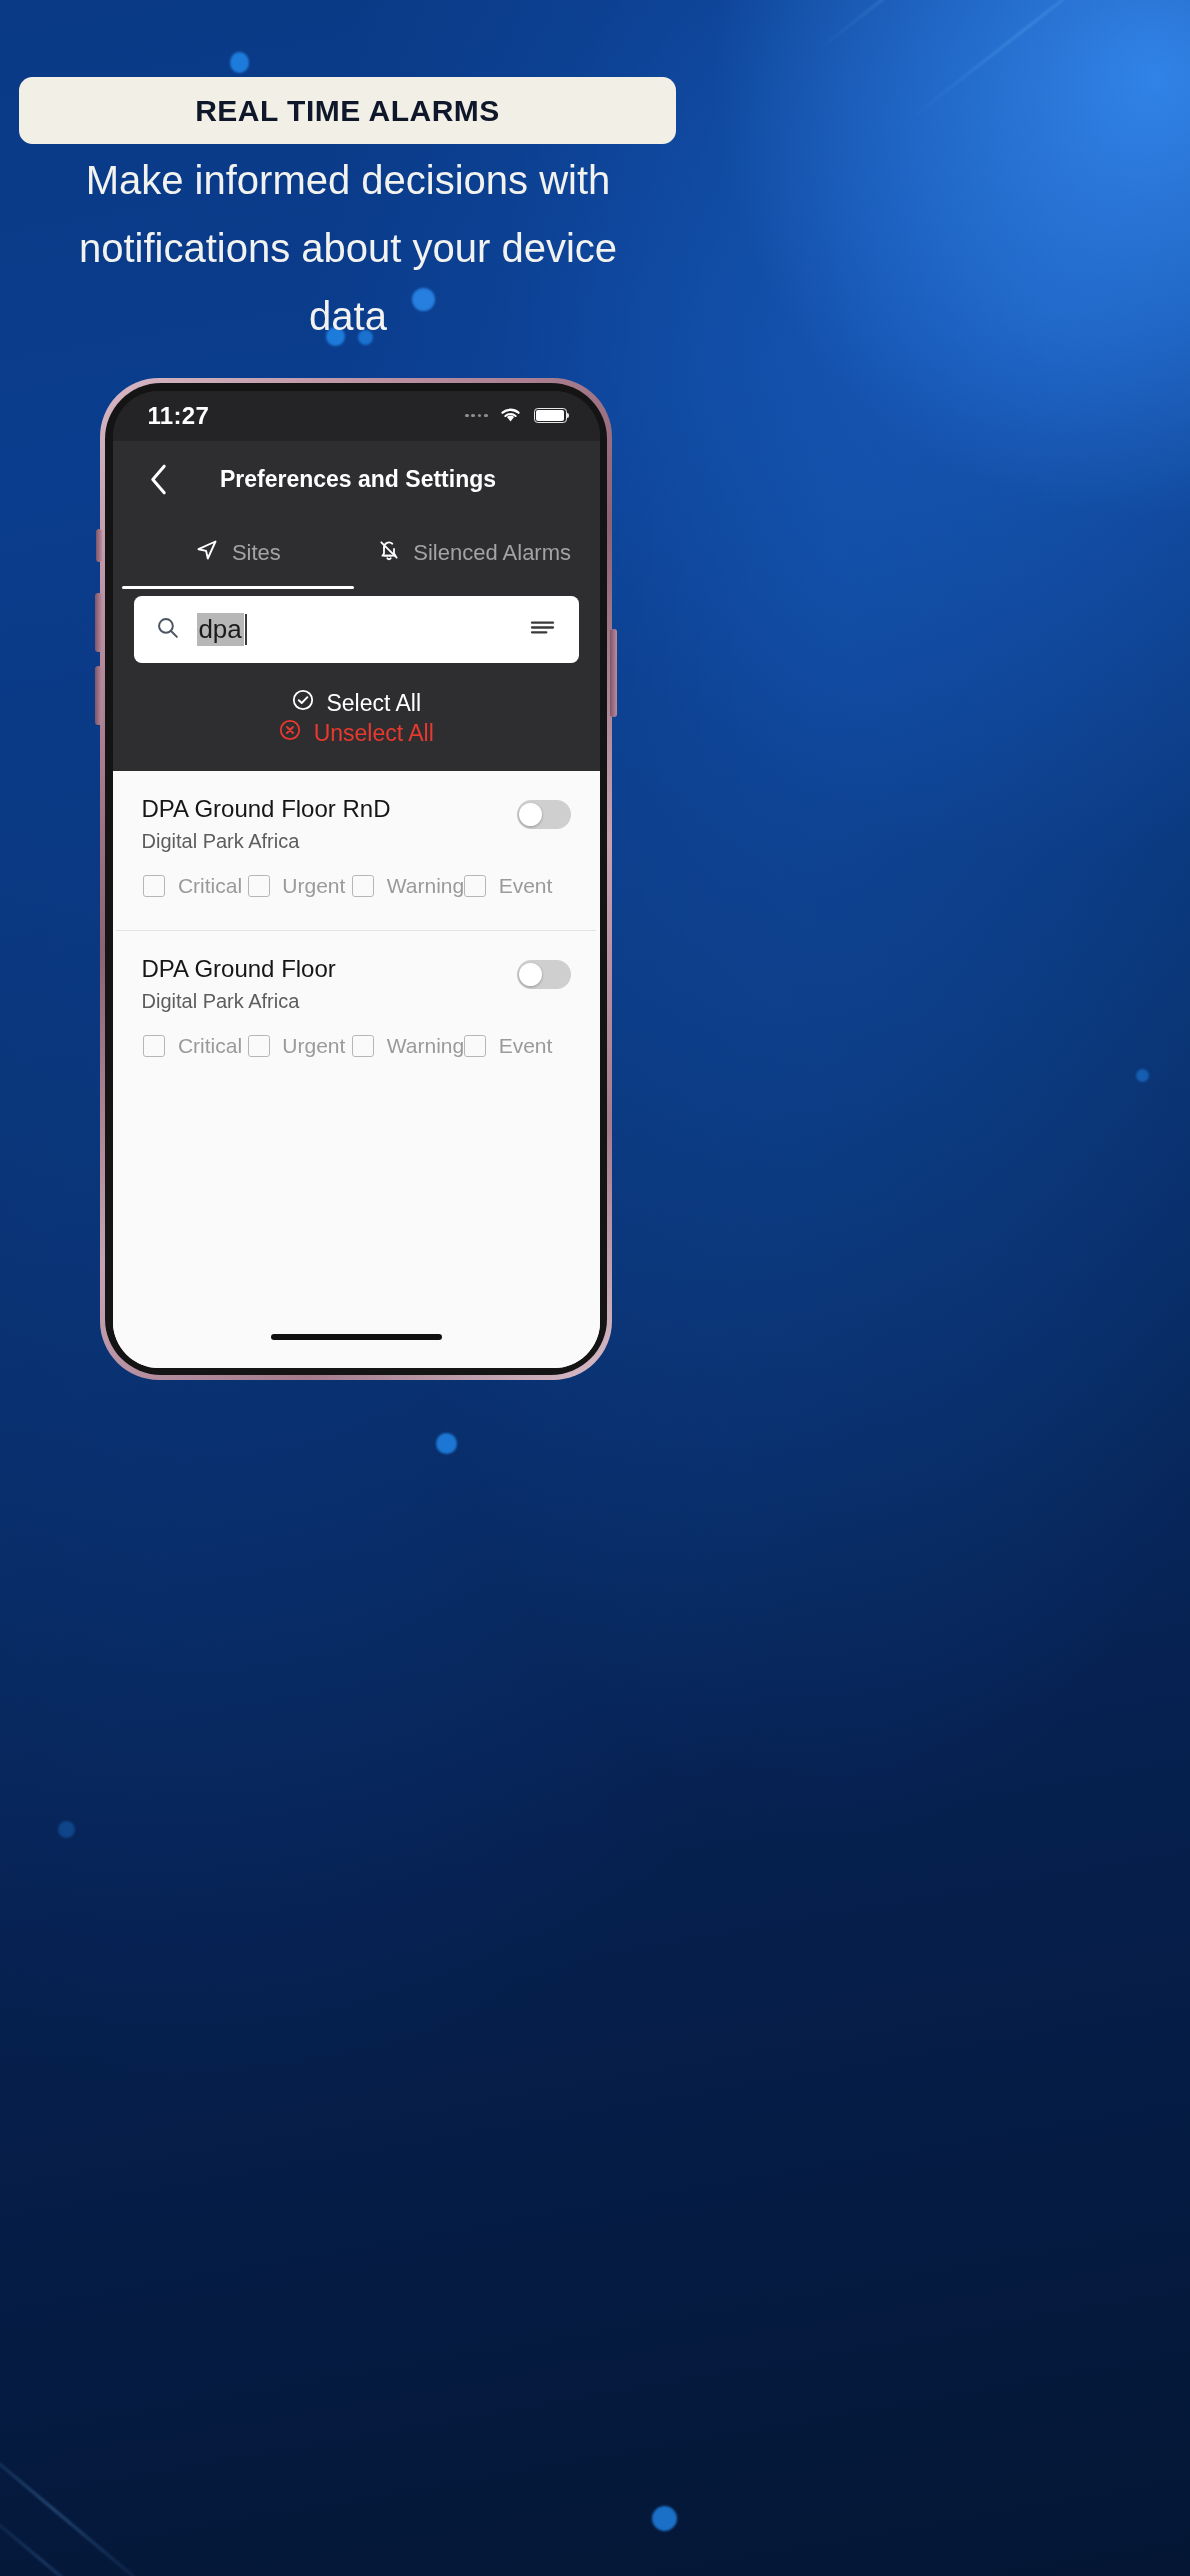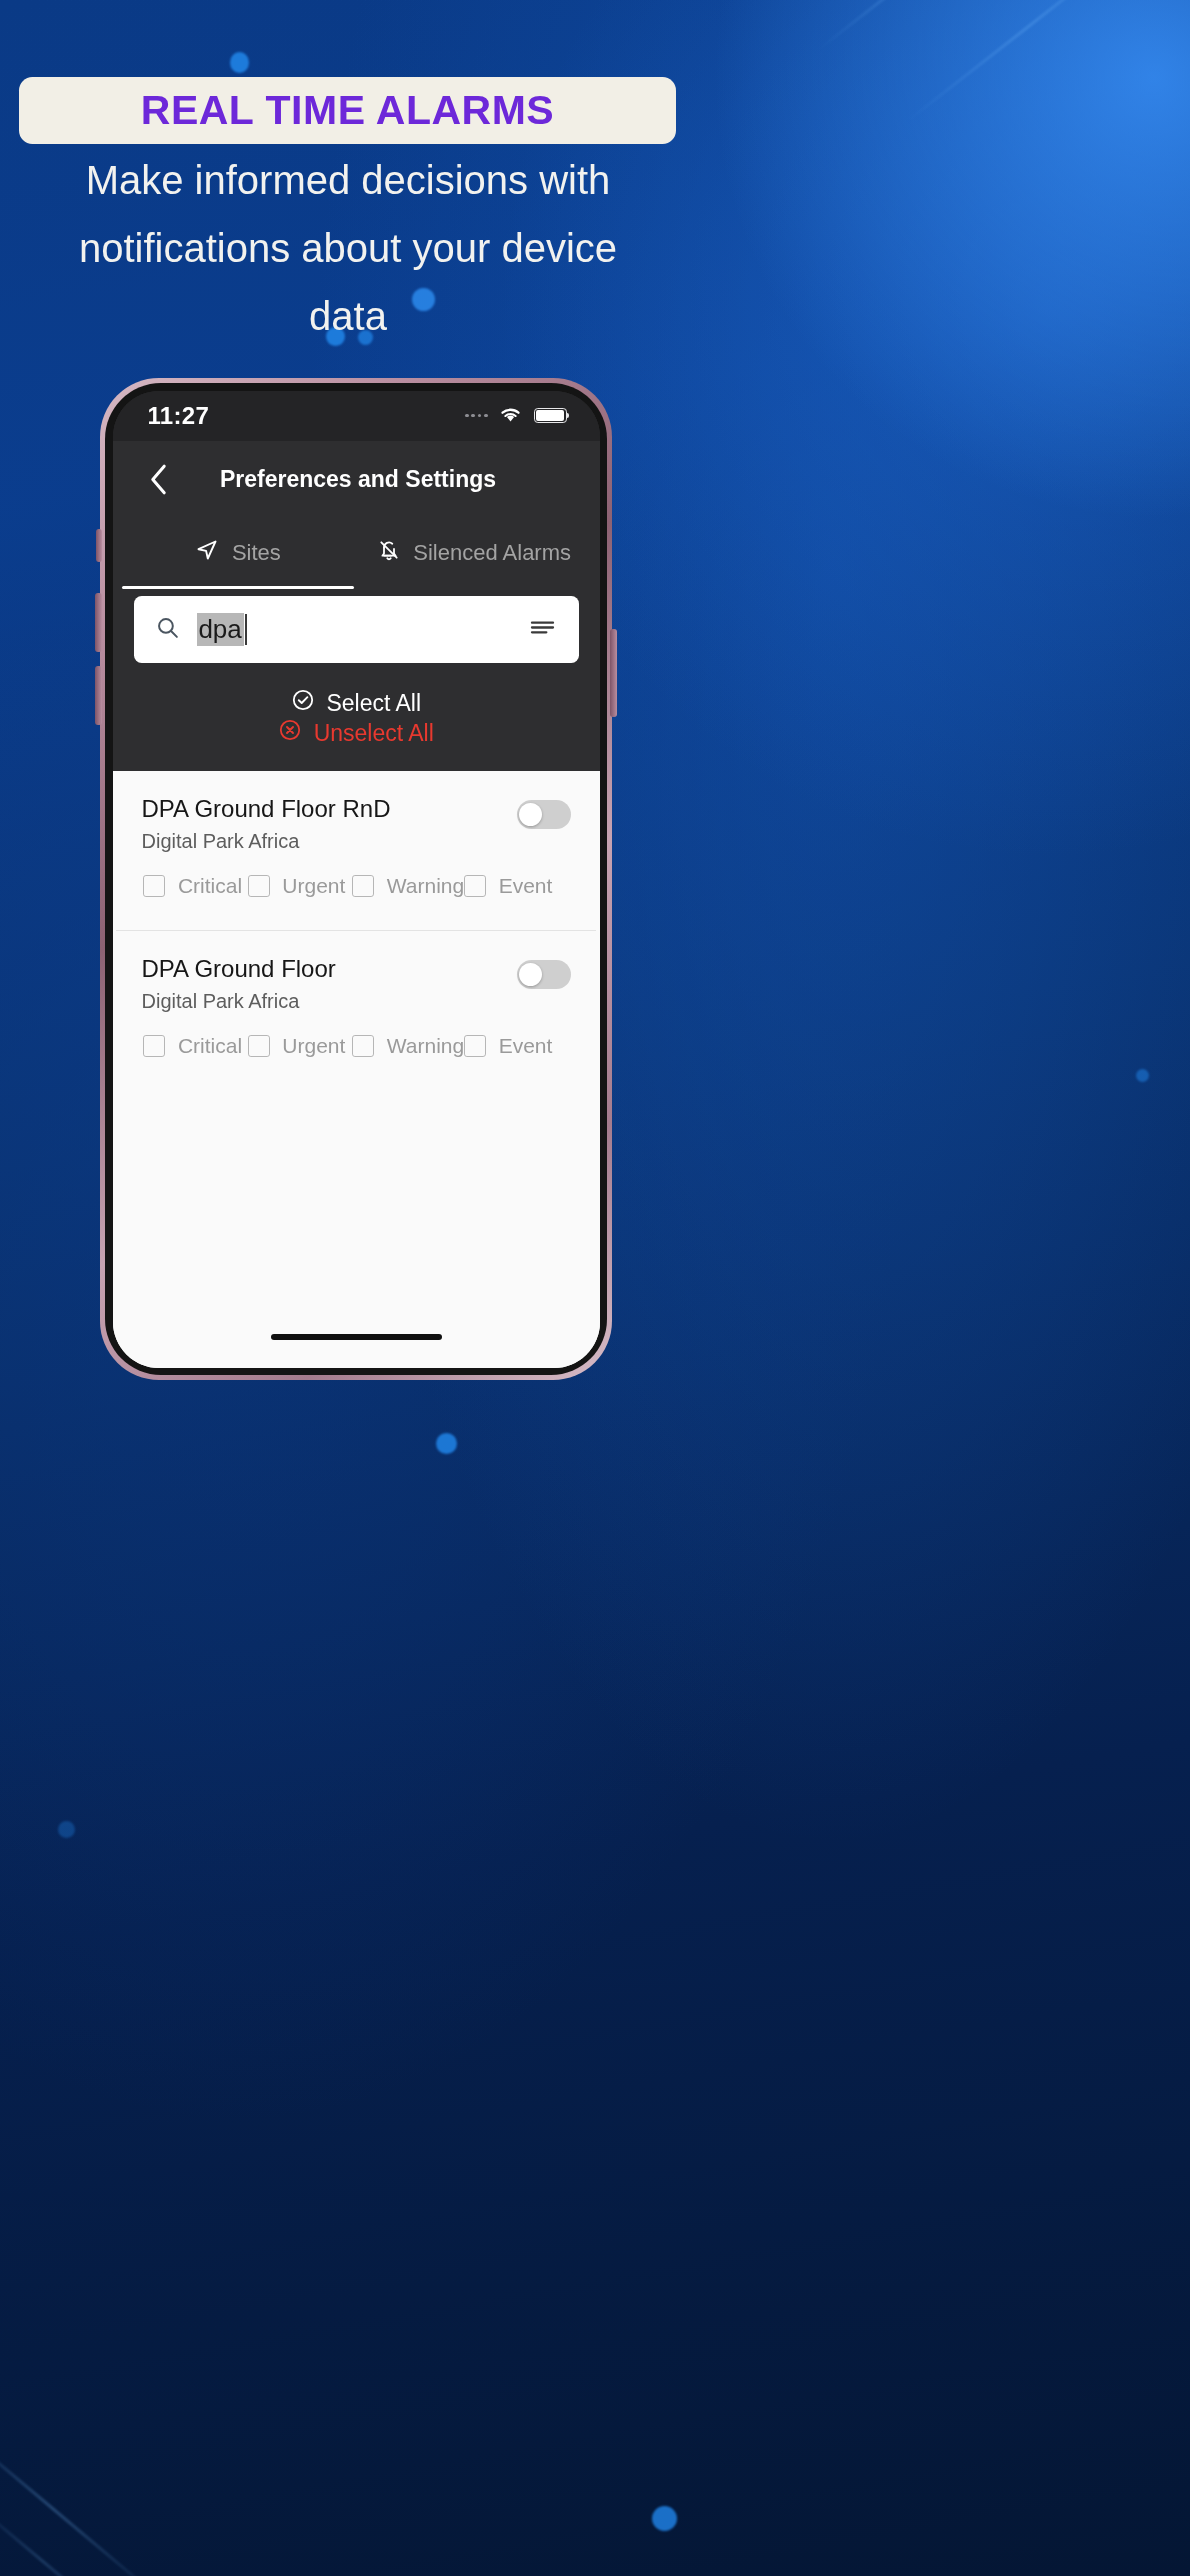--- a/index.html
+++ b/index.html
@@ -41,21 +41,21 @@
   .d7 { width:13.4px; height:13.4px; left:1136px; top:1069px; opacity:.55;}
   .d8 { width:17px; height:17px; left:58px;  top:1821px; opacity:.35;}
 
   
   .headline-pill {
     position:absolute; left:19px; top:77px; width:657px; height:67px;
     background:#f2efe6; border-radius:13.4px;
     display:flex; align-items:center; justify-content:center;
   }
   .headline-pill .txt {
-    font-size:41px; font-weight:700; letter-spacing:0.5px; color:#6d28d9;
+    font-size:30px; font-weight:700; letter-spacing:0.5px; color:#0f172a;
   }
   .subhead {
     position:absolute; left:48px; top:146px; width:600px;
     text-align:center; color:#f2f2ef;
     font-size:40px; line-height:68px; font-weight:400;
   }
 
   
   .phone-wrap { position:absolute; left:100px; top:378px; width:512px; height:1002px; }
   .phone-outer {

